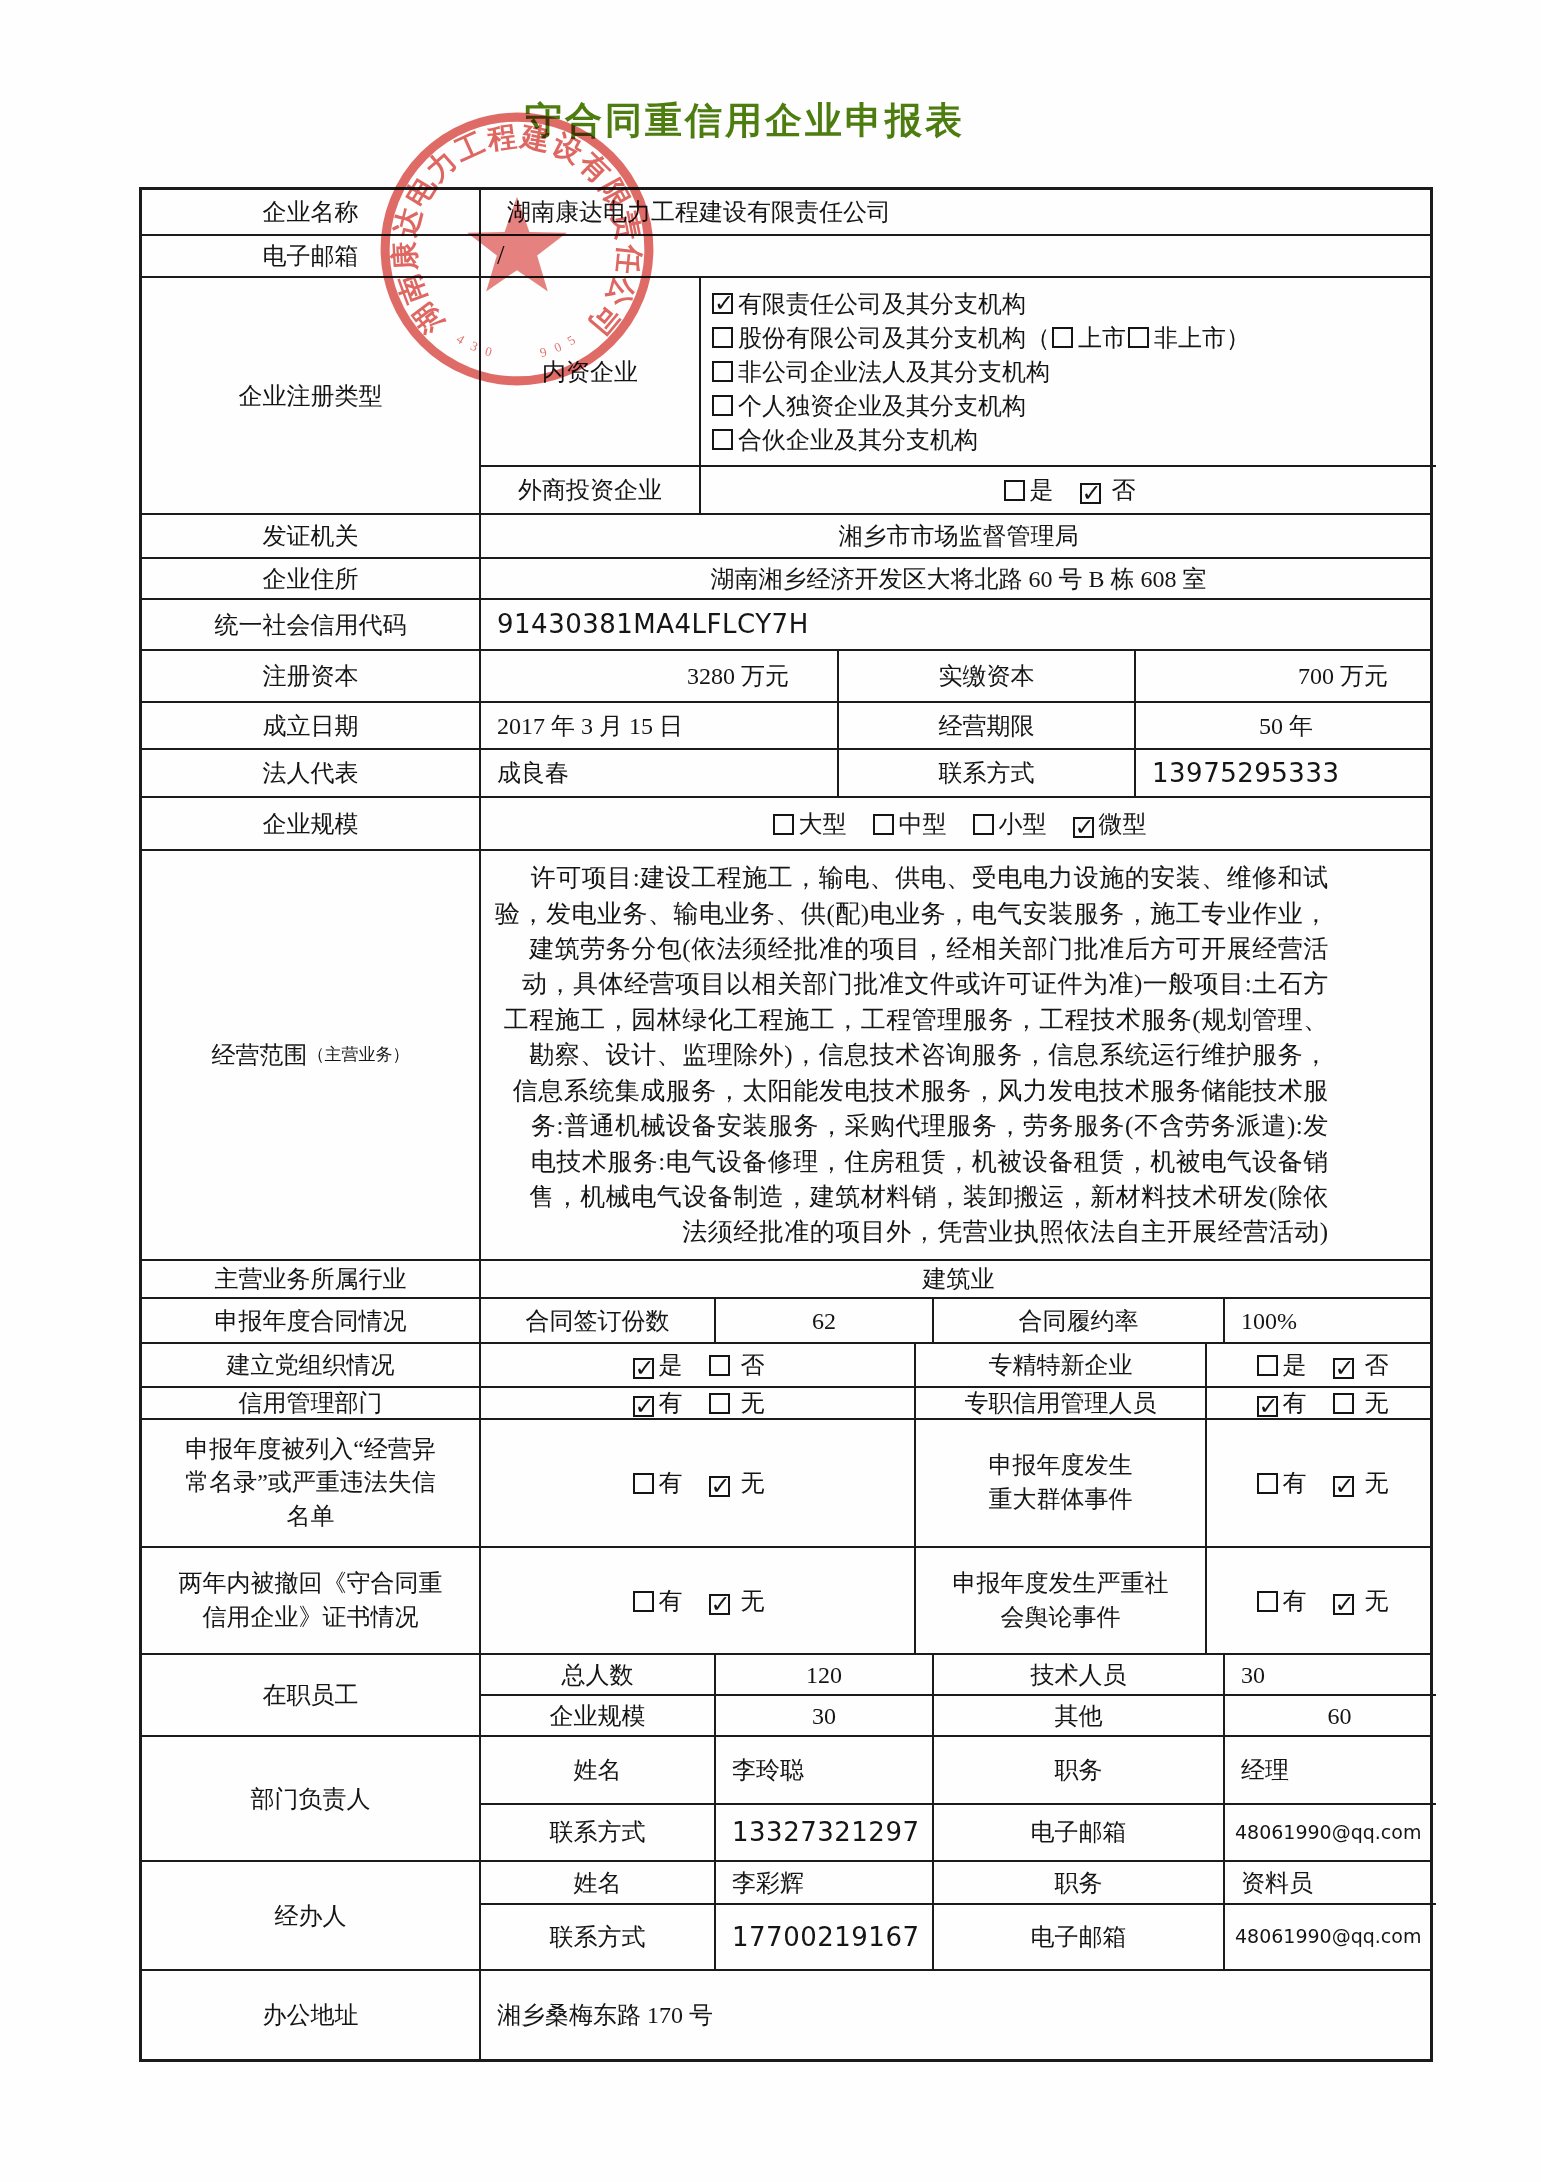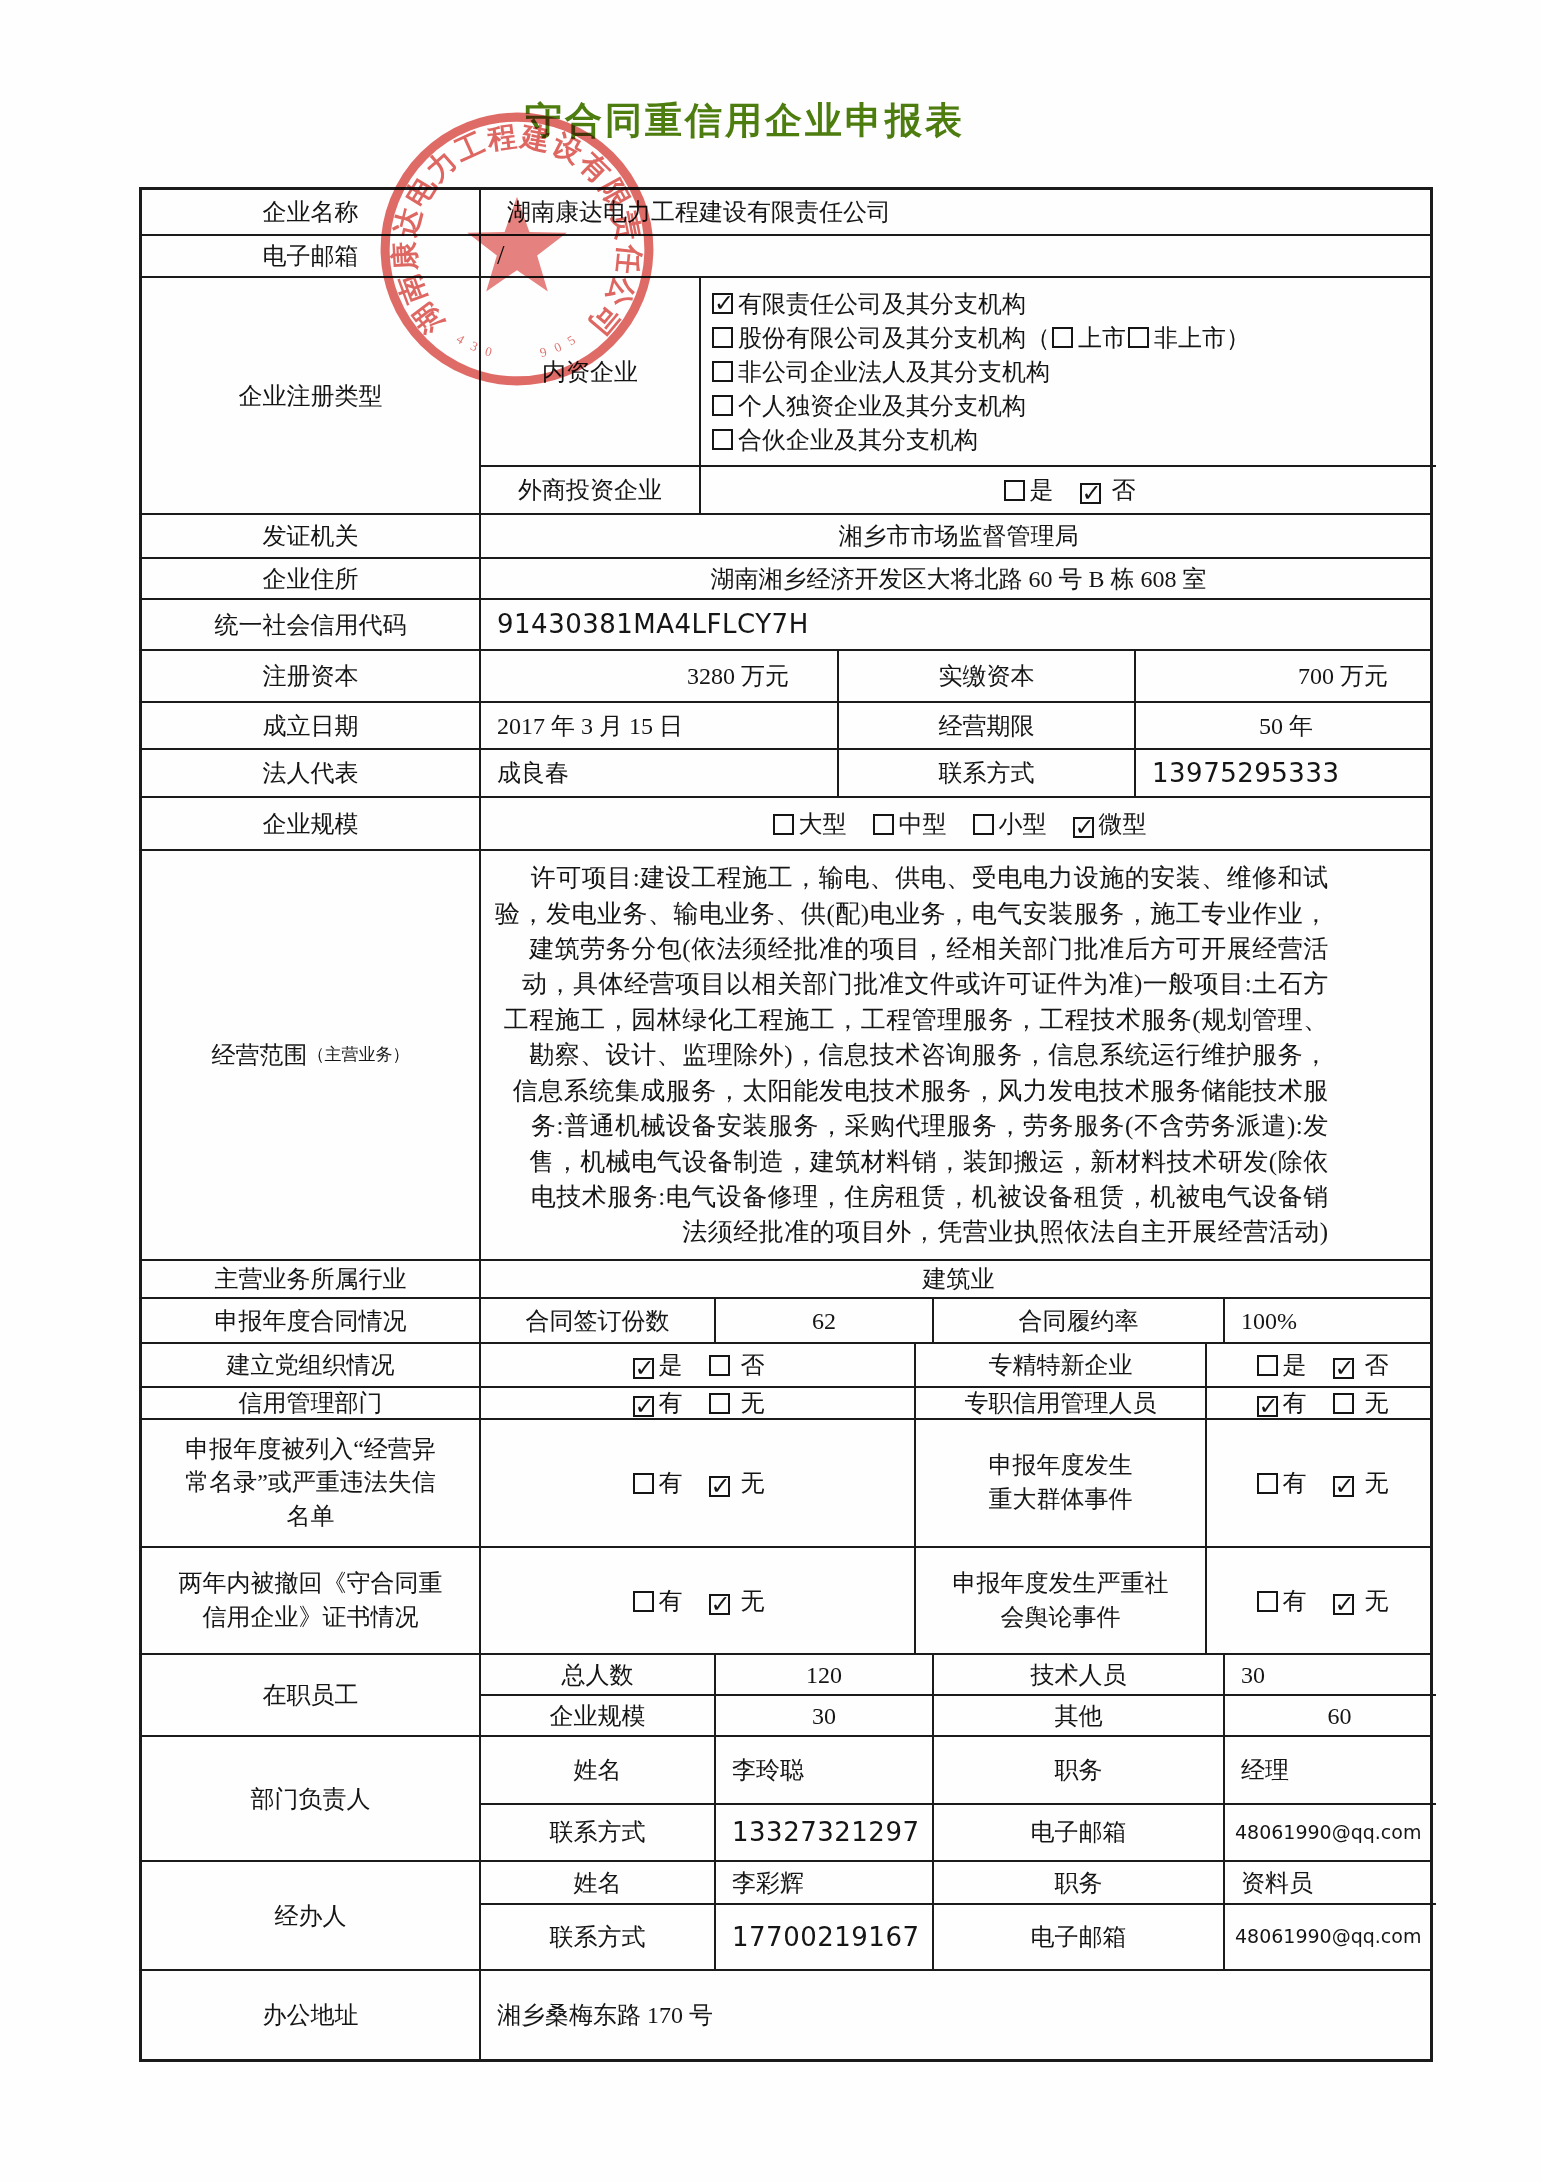--- a/index.html
+++ b/index.html
@@ -207,22 +207,22 @@
       <div class="c w-val last left scope-cell">
         <div class="scope-lines">
             <div>许可项目:建设工程施工，输电、供电、受电电力设施的安装、维修和试</div>
             <div>验，发电业务、输电业务、供(配)电业务，电气安装服务，施工专业作业，</div>
             <div>建筑劳务分包(依法须经批准的项目，经相关部门批准后方可开展经营活</div>
             <div>动，具体经营项目以相关部门批准文件或许可证件为准)一般项目:土石方</div>
             <div>工程施工，园林绿化工程施工，工程管理服务，工程技术服务(规划管理、</div>
             <div>勘察、设计、监理除外)，信息技术咨询服务，信息系统运行维护服务，</div>
             <div>信息系统集成服务，太阳能发电技术服务，风力发电技术服务储能技术服</div>
             <div>务:普通机械设备安装服务，采购代理服务，劳务服务(不含劳务派遣):发</div>
+            <div>电技术服务:电气设备修理，住房租赁，机被设备租赁，机被电气设备销</div>
             <div>售，机械电气设备制造，建筑材料销，装卸搬运，新材料技术研发(除依</div>
-            <div>电技术服务:电气设备修理，住房租赁，机被设备租赁，机被电气设备销</div>
             <div>法须经批准的项目外，凭营业执照依法自主开展经营活动)</div>
           </div>
       </div>
     </div>
 
     <div class="row" style="height:38px">
       <div class="c w-label">主营业务所属行业</div>
       <div class="c w-val last">建筑业</div>
     </div>
 

